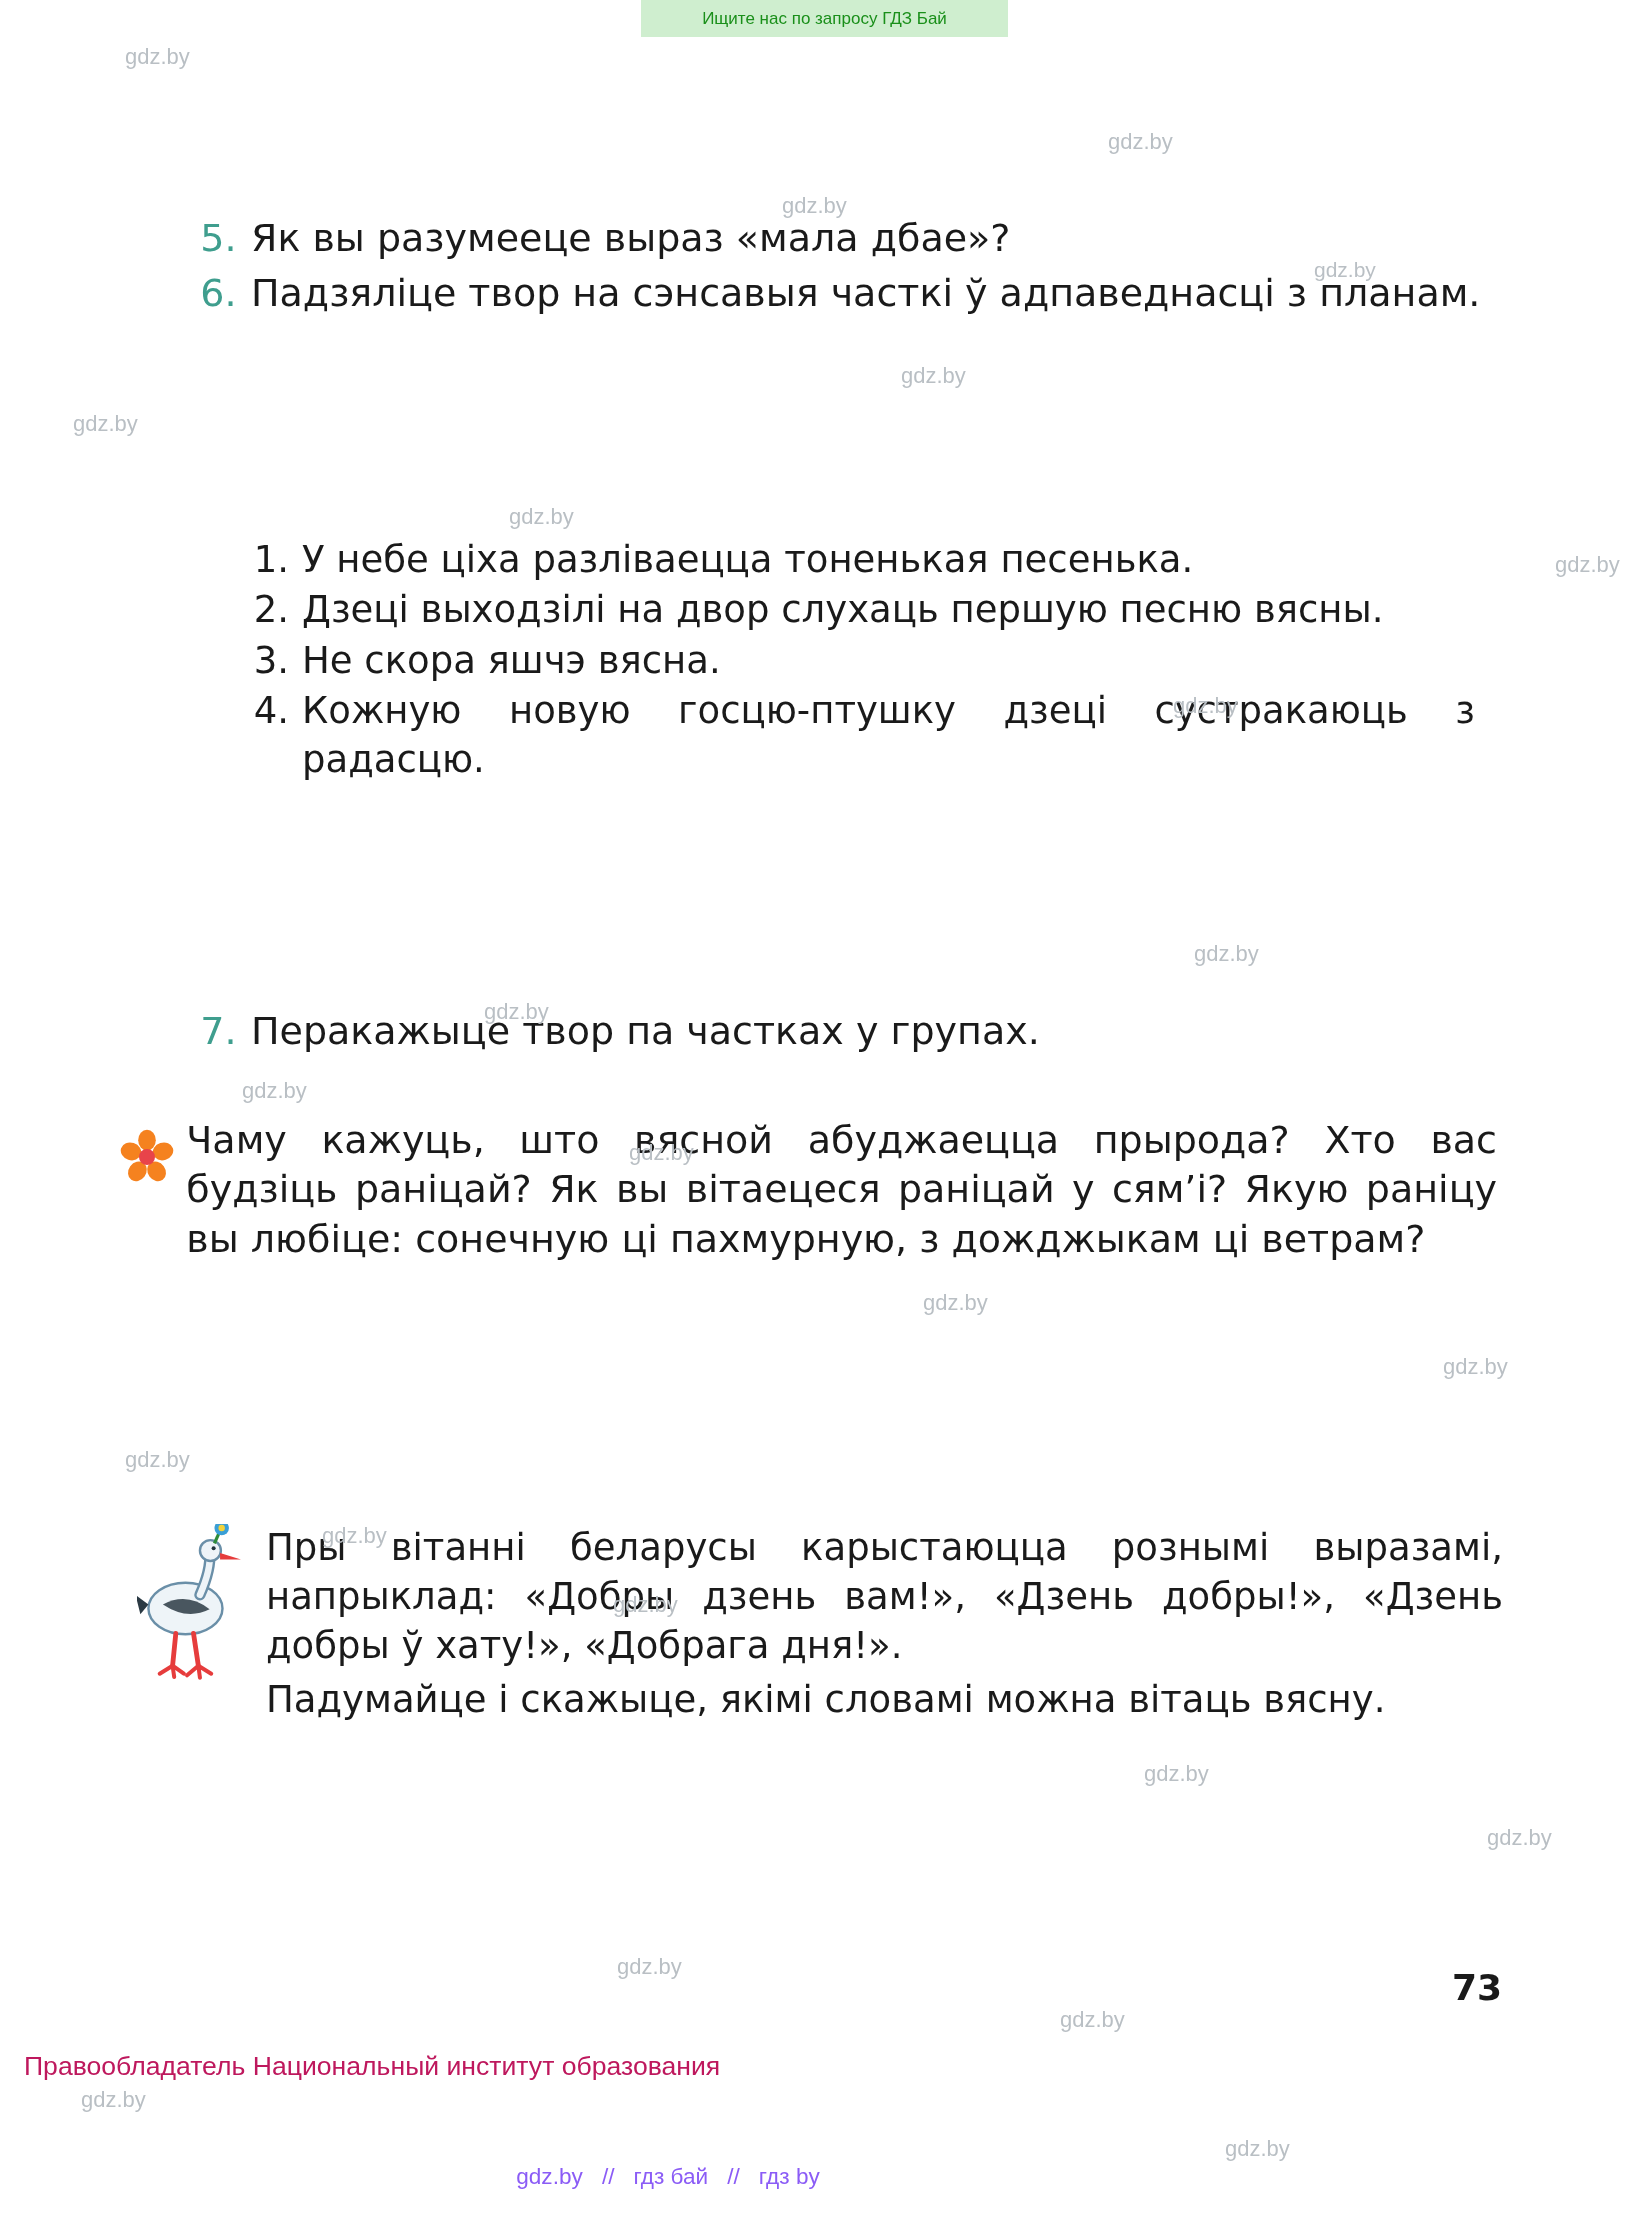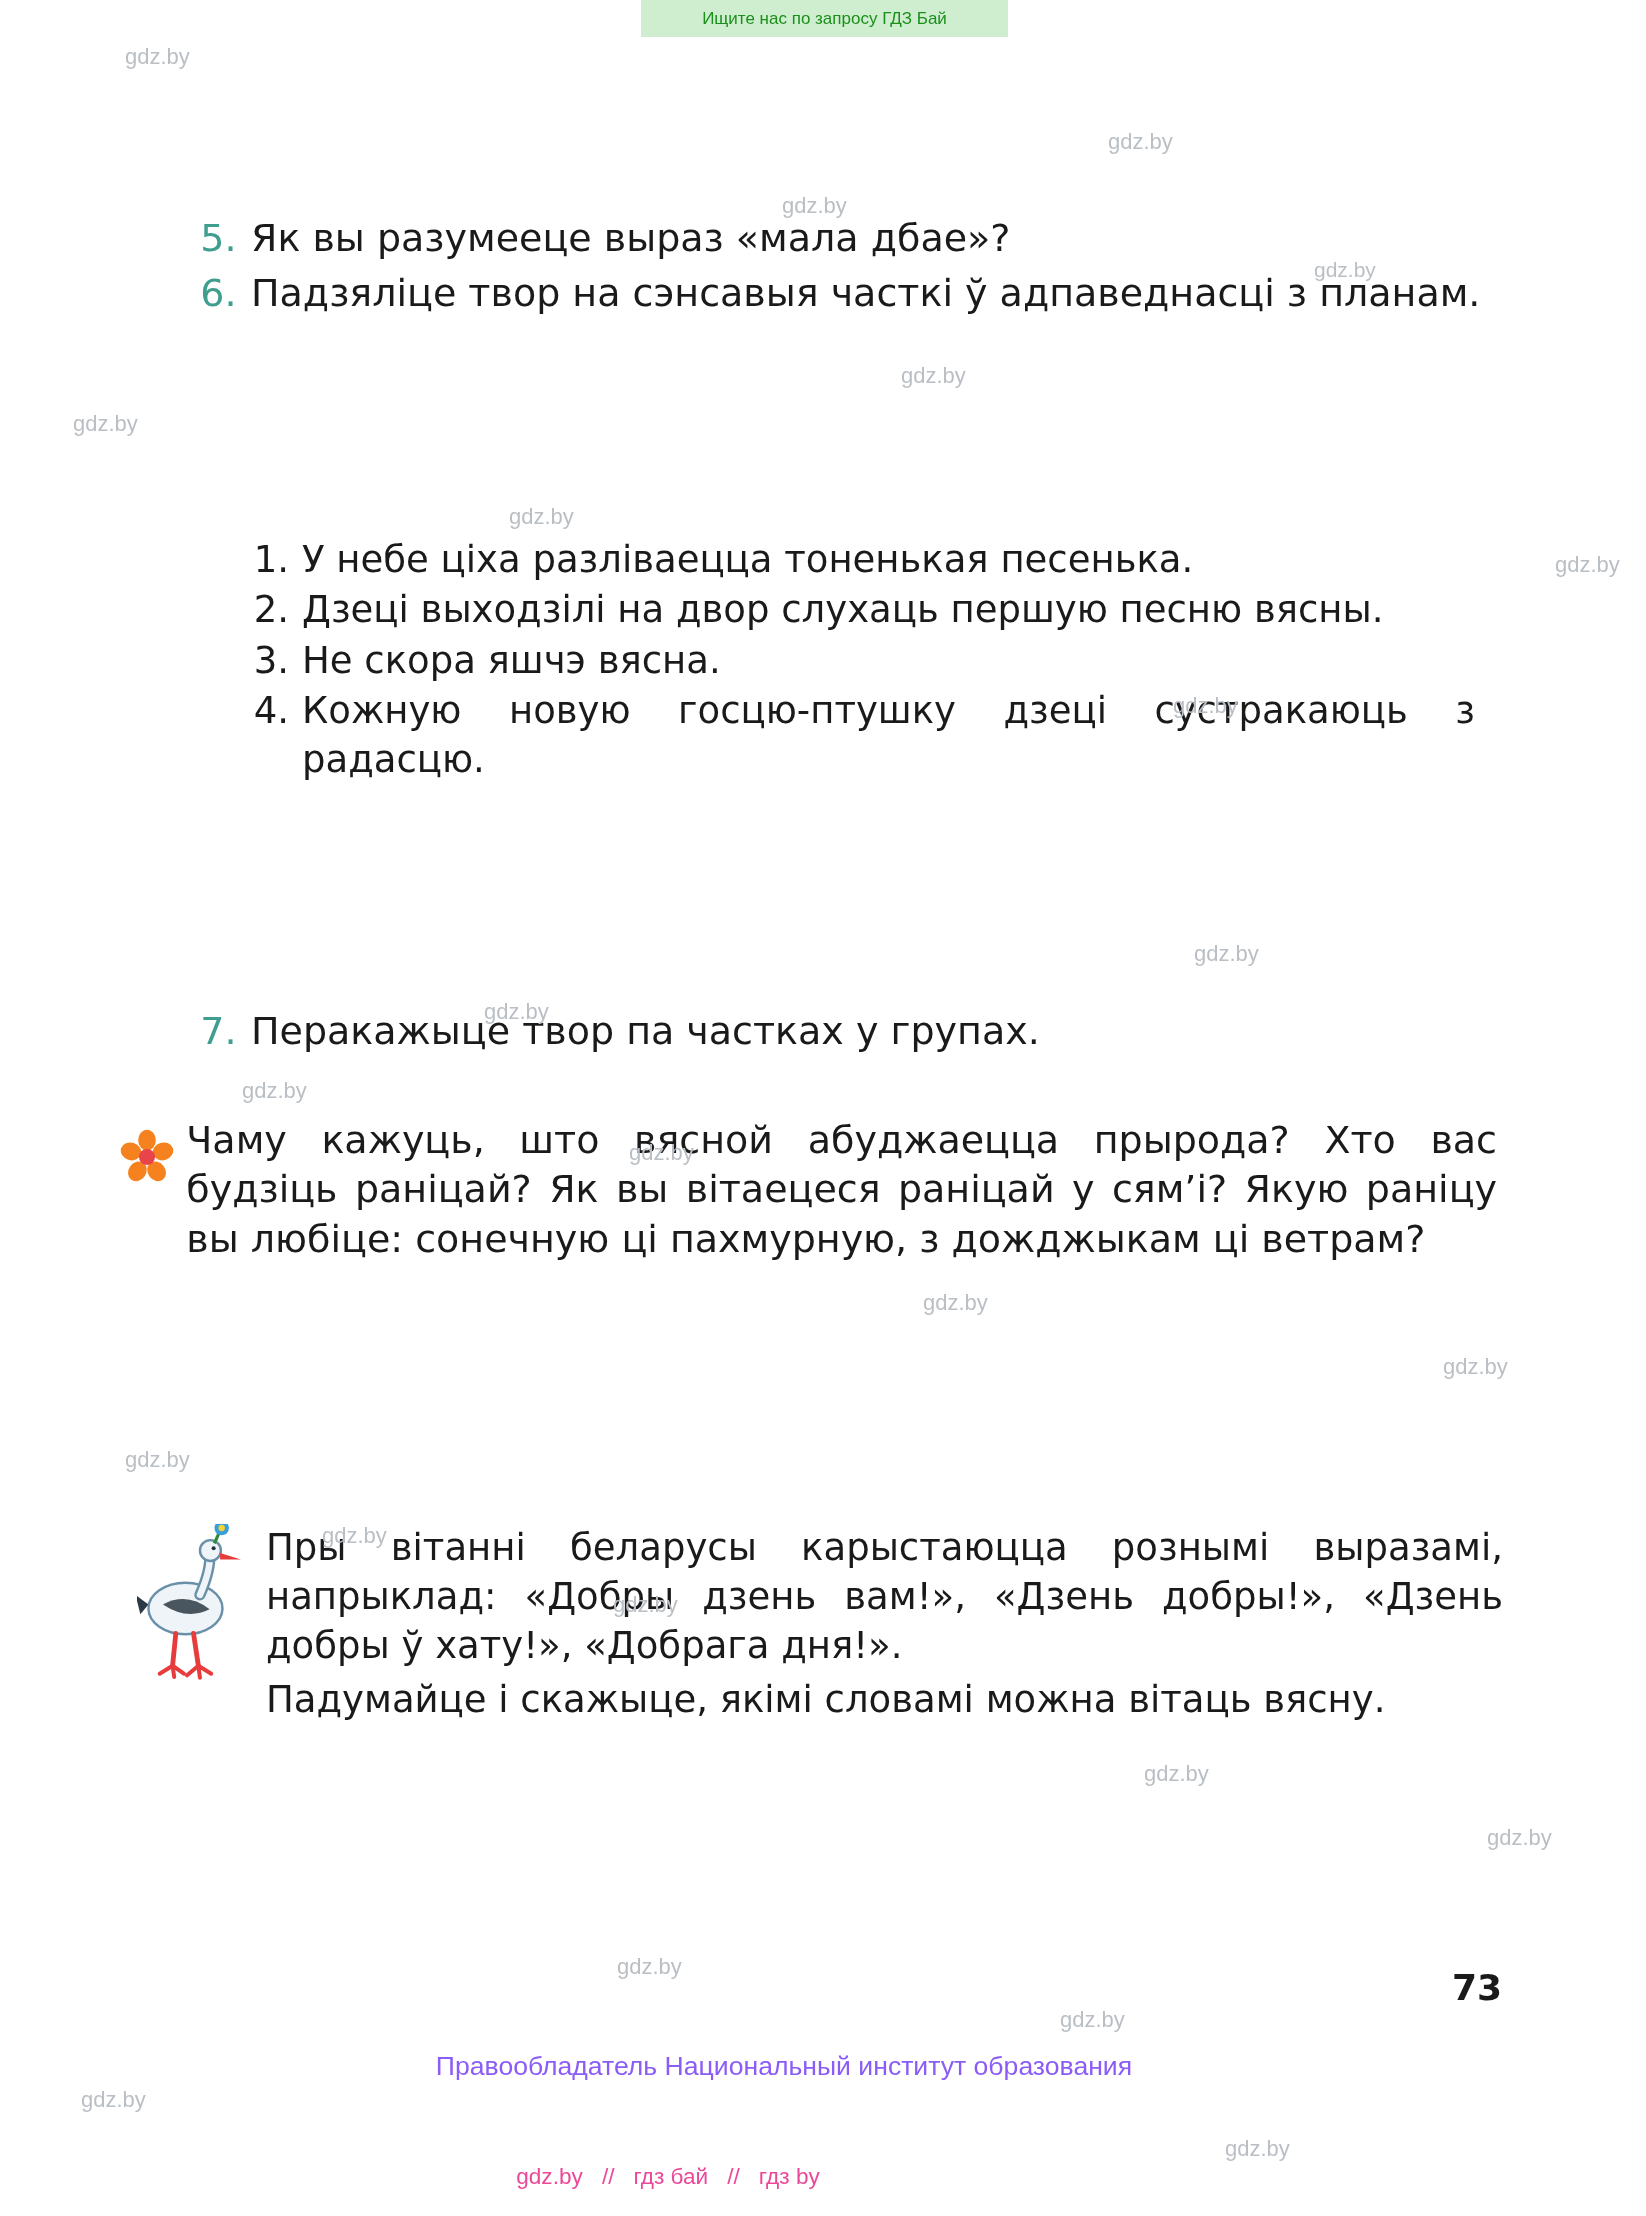--- a/index.html
+++ b/index.html
@@ -201,37 +201,37 @@
     top: 1967px;
     font-size: 36px;
     font-weight: bold;
   }
 
   .copyright {
     position: absolute;
     left: 0;
     top: 2051px;
     width: 1544px;
-    text-align: center;
+    text-align: left;
     font-family: "Liberation Sans", sans-serif;
     font-size: 26.6px;
-    color: #8b5cf6;
+    color: #be185d;
     padding-left: 24px;
     box-sizing: border-box;
   }
 
   .bottom-strip {
     position: absolute;
     left: 0;
     top: 2164px;
     width: 1336px;
     text-align: center;
     font-family: "Liberation Sans", sans-serif;
     font-size: 22.6px;
-    color: #ec4899;
+    color: #8b5cf6;
   }
   .bottom-strip span { margin: 0 6.4px; }
 </style>
 </head>
 <body>
 
 <div class="top-banner">
   <span>Ищите нас по запросу ГДЗ Бай</span>
 </div>
 

